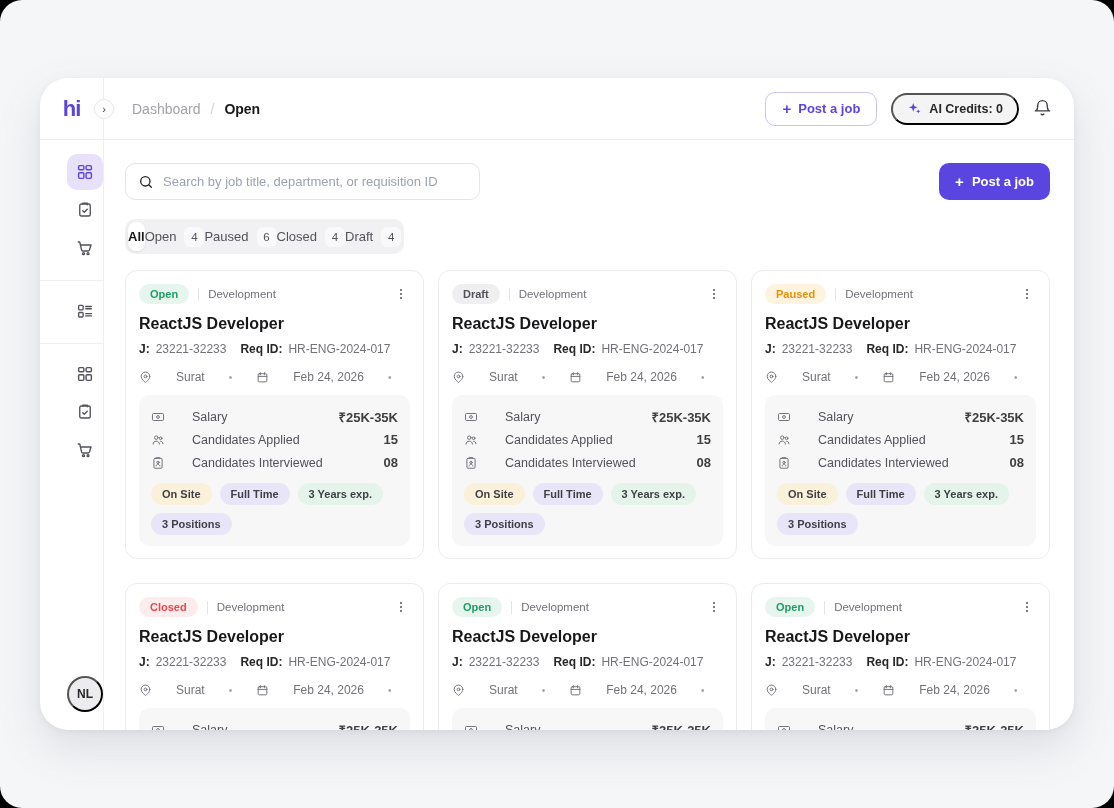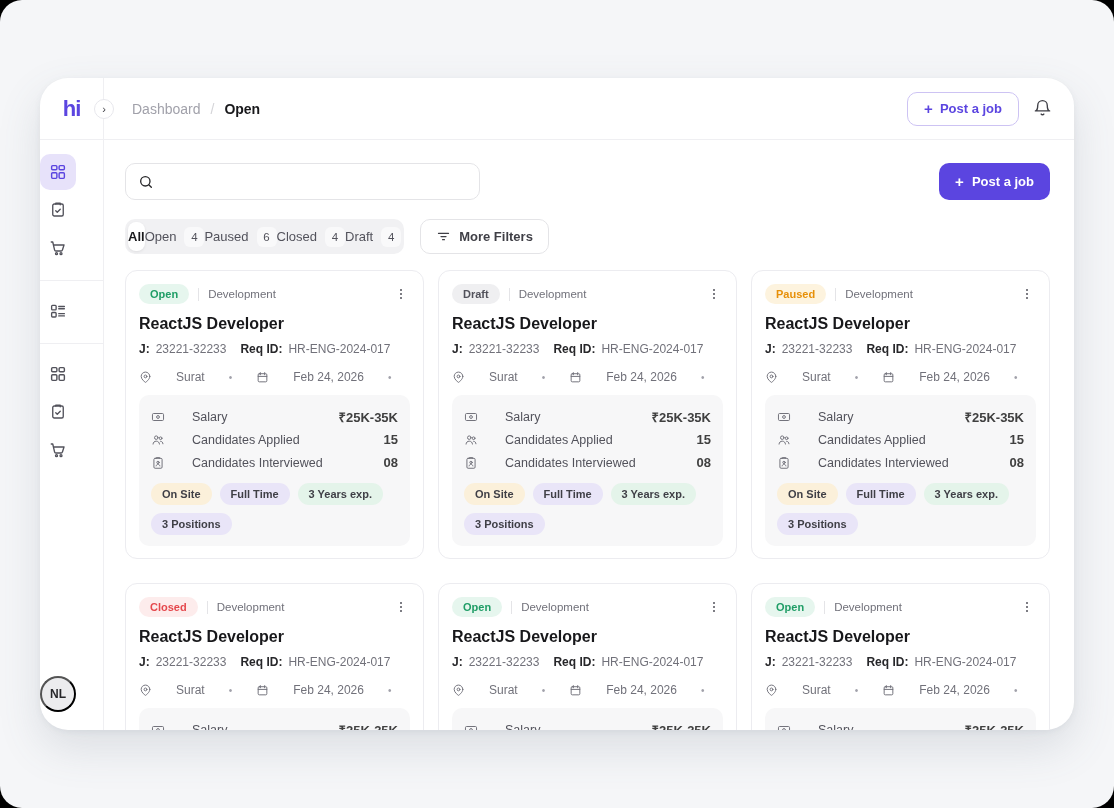--- a/index.html
+++ b/index.html
@@ -19,21 +19,21 @@
   .crumb-current { color:#18181b; font-weight:700; }
   .topbar-right { margin-left:auto; display:flex; align-items:center; gap:14px; padding-right:22px; }
   .btn-outline { display:flex; align-items:center; gap:7px; height:34px; padding:0 16px; border:1px solid #cdc3f3; border-radius:10px;
                  background:#fff; color:#5b45e0; font-size:13px; font-weight:700; cursor:pointer; }
   .plus-glyph { font-size:15px; font-weight:700; }
   .credits-pill { display:flex; align-items:center; gap:7px; height:32px; padding:0 14px; background:#f4f4f5; border-radius:18px;
                   font-size:12.5px; font-weight:700; color:#27272a; cursor:pointer; }
   .icon-btn { background:none; border:none; cursor:pointer; color:#3f3f46; display:flex; align-items:center; }
   
   .body-row { flex:1; display:flex; min-height:0; }
-  .sidebar { width:64px; border-right:1px solid #efeff2; display:flex; flex-direction:column; align-items:flex-start; padding:14px 0 18px; }
+  .sidebar { width:64px; border-right:1px solid #efeff2; display:flex; flex-direction:column; align-items:flex-end; padding:14px 0 18px; }
   .side-icon { width:36px; height:36px; border-radius:10px; display:flex; align-items:center; justify-content:center; color:#52525b;
                background:transparent; border:none; cursor:pointer; margin-bottom:2px; }
   .side-icon.active { background:#e7e2fa; color:#5b45e0; }
   .side-div { width:64px; height:1px; background:#efeff2; margin:12px 0; }
   .side-spacer { flex:1; }
   .avatar { width:36px; height:36px; border-radius:50%; background:#ececee; display:flex; align-items:center; justify-content:center;
             font-size:12px; font-weight:700; color:#27272a; cursor:pointer; }
   .content { flex:1; padding:23px 24px 0 21px; overflow:hidden; }
   
   .search-row { display:flex; align-items:center; justify-content:space-between; }
@@ -98,20 +98,29 @@
       <div class="breadcrumb">
         <span class="crumb-parent">Dashboard</span>
         <span class="crumb-sep">/</span>
         <span class="crumb-current">Open</span>
       </div>
       <div class="topbar-right">
         <button class="btn-outline">
           <span class="plus-glyph">+</span>
           <span>Post a job</span>
         </button>
+        <button class="credits-pill">
+          <span class="icon-btn" style="color:#5b45e0;">
+            <svg width="15" height="15" viewBox="0 0 24 24" fill="currentColor">
+                <path d="M10 3l1.8 5.2L17 10l-5.2 1.8L10 17l-1.8-5.2L3 10l5.2-1.8L10 3z"></path>
+                <path d="M18 13l.9 2.6L21.5 16.5l-2.6.9L18 20l-.9-2.6-2.6-.9 2.6-.9L18 13z"></path>
+              </svg>
+          </span>
+          <span>AI Credits: 0</span>
+        </button>
         <button class="icon-btn">
           <span>
             <svg width="19" height="19" viewBox="0 0 24 24" fill="none" stroke="currentColor" stroke-width="1.7" stroke-linecap="round" stroke-linejoin="round">
                 <path d="M18 8a6 6 0 0 0-12 0c0 7-3 7-3 7h18s-3 0-3-7"></path>
                 <path d="M13.7 19a2 2 0 0 1-3.4 0"></path>
               </svg>
           </span>
         </button>
       </div>
     </div>
@@ -196,20 +205,21 @@
       <main class="content">
 
         <div class="search-row">
           <div class="search-box">
             <span style="color:#27272a;display:flex;">
               <svg width="16" height="16" viewBox="0 0 24 24" fill="none" stroke="currentColor" stroke-width="2" stroke-linecap="round">
                   <circle cx="11" cy="11" r="7"></circle>
                   <path d="M20 20l-3.5-3.5"></path>
                 </svg>
             </span>
+            <input type="text" placeholder="Search by job title, department, or requisition ID" style="">
           </div>
           <button class="btn-primary">
             <span class="plus-glyph">+</span>
             <span>Post a job</span>
           </button>
         </div>
 
         <div class="tabs-row">
           <div class="tabs-wrap">
               <button class="tab active">
@@ -225,28 +235,20 @@
               </button>
               <button class="tab">
                 <span>Closed</span>
                 <span class="tab-count">4</span>
               </button>
               <button class="tab">
                 <span>Draft</span>
                 <span class="tab-count">4</span>
               </button>
             </div>
-          <button class="btn-filters">
-            <span style="display:flex;color:#3f3f46;">
-              <svg width="15" height="15" viewBox="0 0 24 24" fill="none" stroke="currentColor" stroke-width="2" stroke-linecap="round">
-                  <path d="M4 7h16M8 12h8M10.5 17h3"></path>
-                </svg>
-            </span>
-            <span>More Filters</span>
-          </button>
         </div>
 
         <div class="grid">
   <article class="card">
     <div class="card-head">
       <span class="badge badge-green">Open</span>
       <span class="head-div"></span>
       <span class="dept">Development</span>
       <button class="kebab">
         <span>

